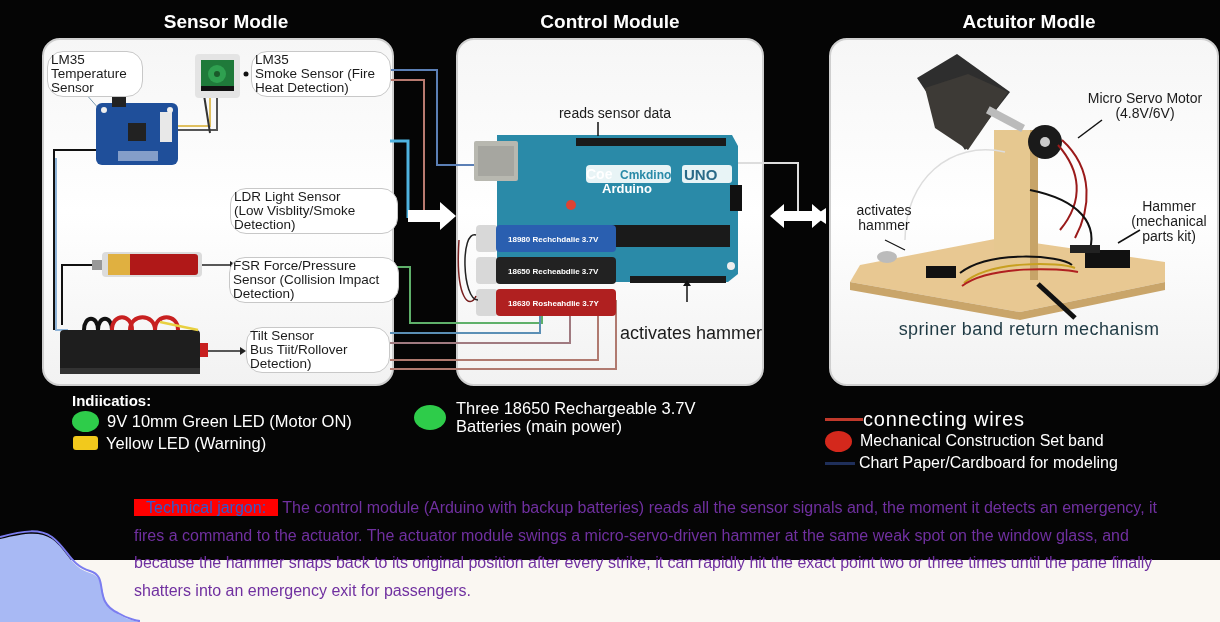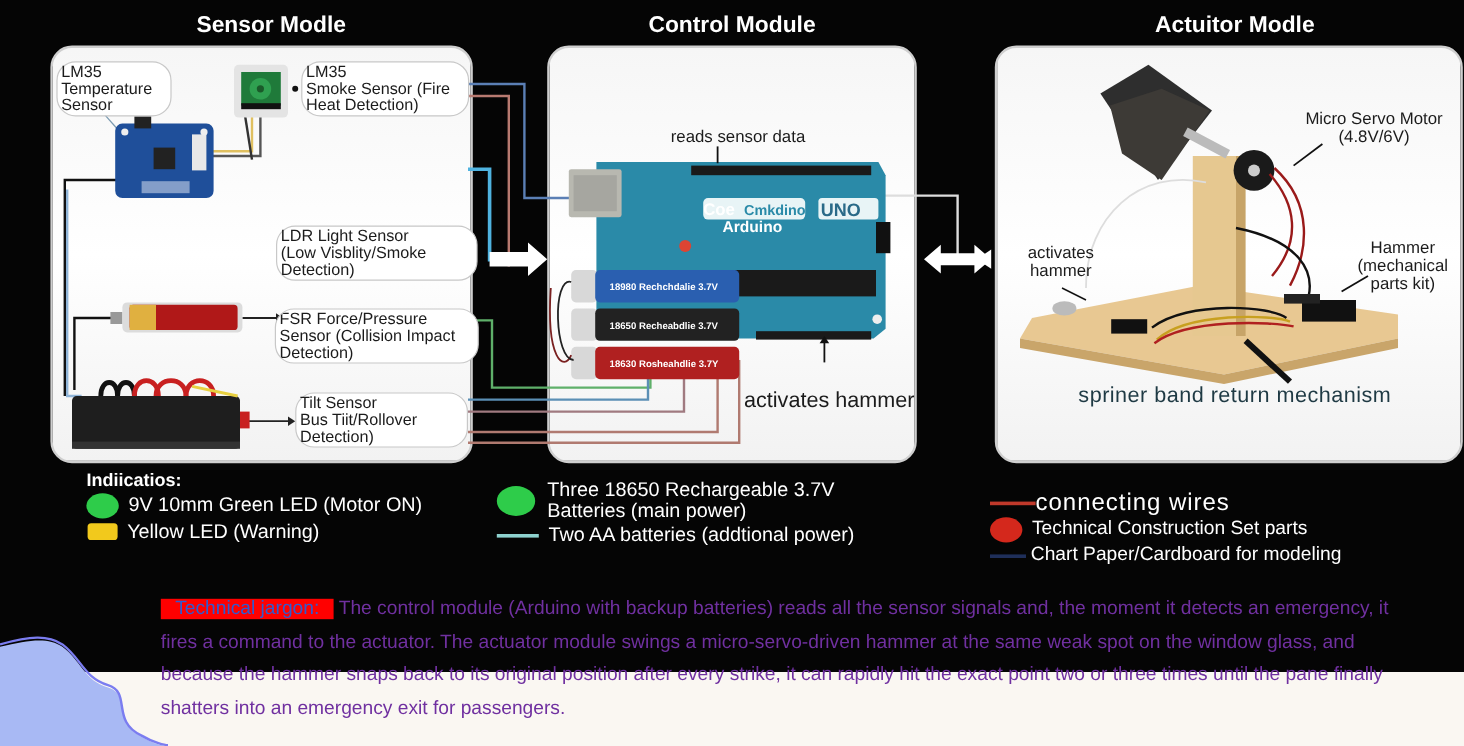--- a/index.html
+++ b/index.html
@@ -233,34 +233,30 @@
   </div>
 
   <div class="legend" style="left:414px; top:399px;">
     <div style="display:flex; align-items:center; gap:10px; line-height:18px;">
       <span class="dot" style="background:#2ecc4a; width:32px; height:25px;"></span>
       <span>
         <div>Three 18650 Rechargeable 3.7V</div>
         <div>Batteries (main power)</div>
       </span>
     </div>
-    <div class="legend-item">
-      <span class="line" style="background:#8ed2cf"></span>
-      <span>Two AA batteries (addtional power)</span>
-    </div>
   </div>
 
   <div class="legend" style="left:825px; top:408px;">
     <div class="legend-item" style="font-size:20px; letter-spacing:0.8px;">
       <span class="line" style="background:#c0392b; width:38px; margin-right:-8px;"></span>
       <span>connecting wires</span>
     </div>
     <div class="legend-item" style="font-size:16px;">
       <span class="dot" style="background:#d4281c; width:27px; height:21px;"></span>
-      <span>Technical Construction Set parts</span>
+      <span>Mechanical Construction Set band</span>
     </div>
     <div class="legend-item" style="font-size:16px;">
       <span class="line" style="background:#1f2f5a; width:30px; margin-right:-4px;"></span>
       <span>Chart Paper/Cardboard for modeling</span>
     </div>
   </div>
 </div>
 
 <svg id="wave" width="140" height="97">
   <path d="M0 14 C 25 8, 40 6, 52 14 C 68 26, 70 42, 90 48 C 110 54, 94 78, 120 90 C 130 96, 140 97, 140 97 L 0 97 Z" fill="#a8b9f4"></path>

